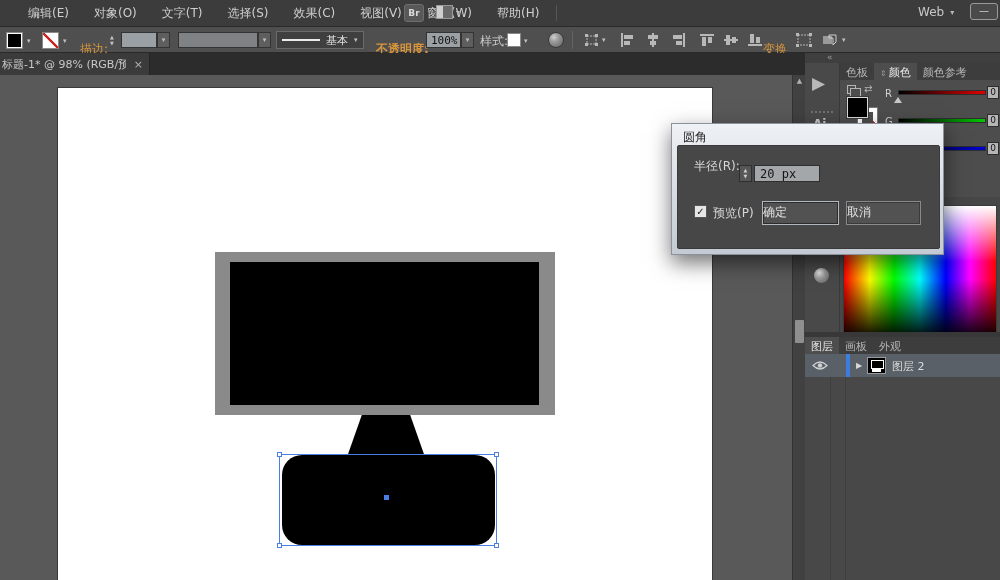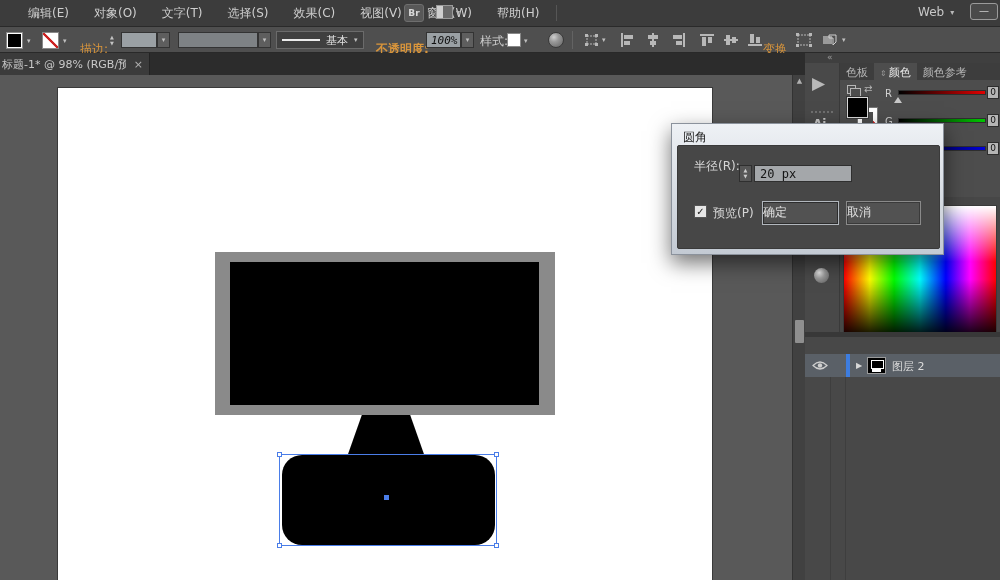--- a/index.html
+++ b/index.html
@@ -21,21 +21,21 @@
   .caret { color:#b8b8b8; font-size:8px; }
   .workspace { left:918px; top:5px; display:flex; align-items:center; gap:6px; color:#c8c8c8; font-size:12px; }
   .win-min { left:970px; top:3px; width:28px; height:17px; border:1px solid #9a9a9a; border-radius:3px;
     color:#cfcfcf; font-size:10px; text-align:center; line-height:14px; background:#4a4a4a; }
 
   
   .controlbar { left:0; top:27px; width:1000px; height:26px; background:#4f4f4f; border-bottom:1px solid #292929; }
   .swatch { border:1px solid #888; }
   .cb-caret { color:#c0c0c0; font-size:7px; }
   .field { background:#9aa0a4; border:1px solid #333; color:#111; font-size:11px;
-    font-family:"DejaVu Sans Mono","Liberation Mono",monospace; display:flex; align-items:center; padding:0 4px;font-style:italic; }
+    font-family:"DejaVu Sans Mono","Liberation Mono",monospace; display:flex; align-items:center; padding:0 4px; }
   .dd-btn { background:#5e5e5e; border:1px solid #333; display:flex; align-items:center; justify-content:center; }
   .orange-link { color:#d9953b; font-size:12px; text-decoration:underline;margin-top:8px; }
   .gray-label { color:#cccccc; font-size:12px; }
   .stepper { display:flex; flex-direction:column; justify-content:center; gap:1px; color:#c5c5c5; font-size:5px; line-height:5px; }
   .linestyle { background:#3f3f3f; border:1px solid #6b6b6b; display:flex; align-items:center; gap:6px; padding:0 5px; color:#e2e2e2; font-size:11px; }
   .linestyle .line { width:38px; height:2px; background:#eaeaea; }
   .vsep { width:1px; height:18px; background:#3a3a3a; border-right:1px solid #636363; }
   .icon-svg { display:block; }
   .recolor { width:16px; height:16px; border-radius:50%;
     background:radial-gradient(circle at 35% 30%, #cfcfcf 0%, #9a9a9a 35%, #606060 100%); border:1px solid #3a3a3a; }
@@ -120,21 +120,21 @@
   .layer-name { position:absolute; left:87px; top:5px; color:#dcdcdc; font-size:11px; }
 
   
   .dialog { left:671px; top:123px; width:273px; height:132px; border-radius:0; border:1px solid #8b929c;
     background:linear-gradient(#eef1f5, #c3cad3); box-shadow:0 8px 20px rgba(0,0,0,.55); z-index:50; }
   .dlg-title { left:11px; top:5px; color:#1c1c1c; font-size:12px; }
   .dlg-body { left:5px; top:21px; width:263px; height:104px; background:#474747; border:1px solid #3a3a3a; border-radius:2px; }
   .dlg-label { color:#d6d6d6; font-size:12px; }
   .dlg-stepper { left:61px; top:19px; width:13px; height:17px; background:#565656; border:1px solid #2f2f2f;
     display:flex; flex-direction:column; align-items:center; justify-content:center; gap:1px; color:#cccccc; font-size:5px; line-height:5px; }
-  .dlg-input { left:76px; top:19px; width:98px; height:17px; background:#a4a7aa; border:1px solid #2f2f2f;
+  .dlg-input { left:76px; top:19px; width:66px; height:17px; background:#a4a7aa; border:1px solid #2f2f2f;
     color:#141414; font-size:12px; font-family:"DejaVu Sans Mono","Liberation Mono",monospace; padding:1px 5px; }
   .checkbox { left:16px; top:59px; width:13px; height:13px; background:#e6e6e6; border:1px solid #555;
     color:#1a1a1a; font-size:10px; line-height:12px; text-align:center; }
   .btn { background:#525252; color:#e0e0e0; font-size:12px; text-align:left; line-height:21px; }
   .btn-ok { left:84px; top:55px; width:77px; height:24px; border:1px solid #b2b7bd; box-shadow:inset 0 0 0 1px #2c2c2c; }
   .btn-cancel { left:168px; top:55px; width:75px; height:24px; border:1px solid #8a8a8a; box-shadow:inset 0 0 0 1px #3a3a3a; }
 </style>
 </head>
 <body>
 
@@ -330,20 +330,25 @@
         <span class="abs track b" style="left:58px;top:66px;"></span>
         <span class="abs tri-handle" style="left:54px;top:73px;"></span>
         <span class="abs val-box" style="left:147px;top:62px;">0</span>
       </div>
 
       <div class="abs spectrum"></div>
     </div>
 
     <div class="abs layers-group">
       <div class="abs splitter"></div>
+      <div class="abs ltabs ptabs" style="background:#3d3d3d;">
+        <span class="ptab active">图层</span>
+        <span class="ptab">画板</span>
+        <span class="ptab">外观</span>
+      </div>
       <span class="col-line" style="left:25px;top:22px;height:226px;"></span>
       <span class="col-line" style="left:40px;top:22px;height:226px;"></span>
 
       <div class="abs layer-row">
         <svg class="eye" width="16" height="11" viewBox="0 0 16 11">
           <path d="M1 5.5 Q8 -1.5 15 5.5 Q8 12.5 1 5.5 Z" fill="none" stroke="#cfcfcf" stroke-width="1.2"></path>
           <circle cx="8" cy="5.5" r="2.2" fill="#cfcfcf"></circle>
         </svg>
         <span class="sel-bar"></span>
         <span class="disclosure">▶</span>

